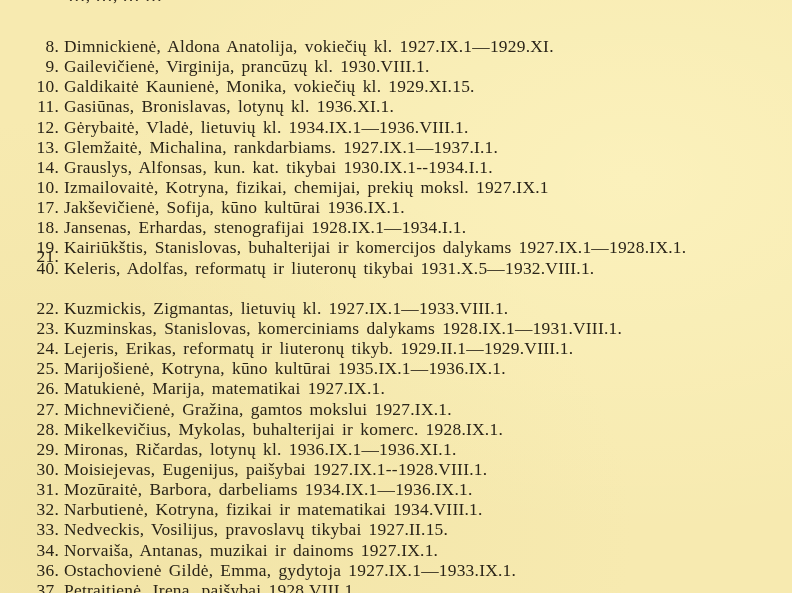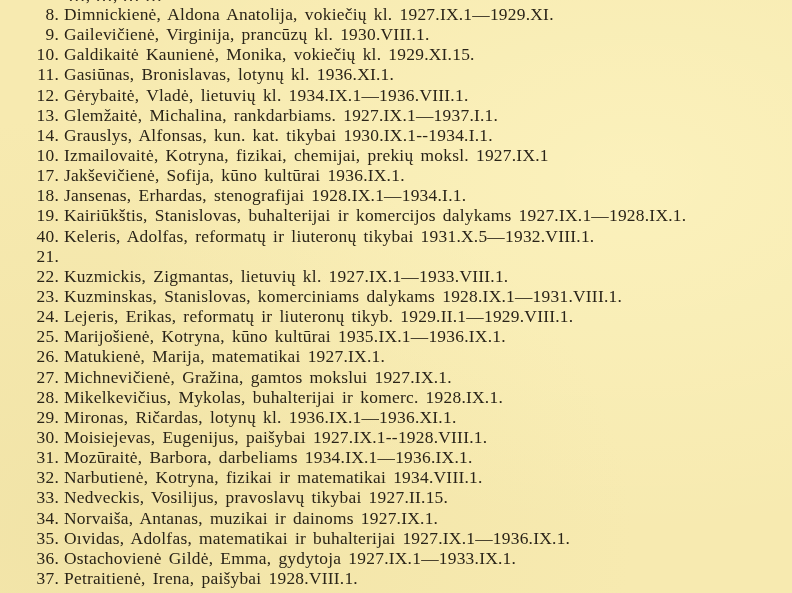--- a/index.html
+++ b/index.html
@@ -61,20 +61,21 @@
     }
     .num {
       display: inline-block;
       width: 64px;
       text-align: right;
       padding-right: 5px;
       box-sizing: border-box;
     }
     .text {
       display: inline-block;
+      margin-top: 32px;
     }
   </style>
 </head>
 <body>
 
 <div class="page">
   <div class="top-clip">
     <span class="faint">…, …, … …</span>
   </div>
 
@@ -176,24 +177,20 @@
       </li>
     <li class="row">
         <span class="num">33.</span>
         <span class="text">Nedveckis, Vosilijus, pravoslavų tikybai 1927.II.15.</span>
       </li>
     <li class="row">
         <span class="num">34.</span>
         <span class="text">Norvaiša, Antanas, muzikai ir dainoms 1927.IX.1.</span>
       </li>
     <li class="row">
-        <span class="num">35.</span>
-        <span class="text">Oıvidas, Adolfas, matematikai ir buhalterijai 1927.IX.1—1936.IX.1.</span>
-      </li>
-    <li class="row">
         <span class="num">36.</span>
         <span class="text">Ostachovienė Gildė, Emma, gydytoja 1927.IX.1—1933.IX.1.</span>
       </li>
     <li class="row">
         <span class="num">37.</span>
         <span class="text">Petraitienė, Irena, paišybai 1928.VIII.1.</span>
       </li>
   </ul>
 </div>
 

